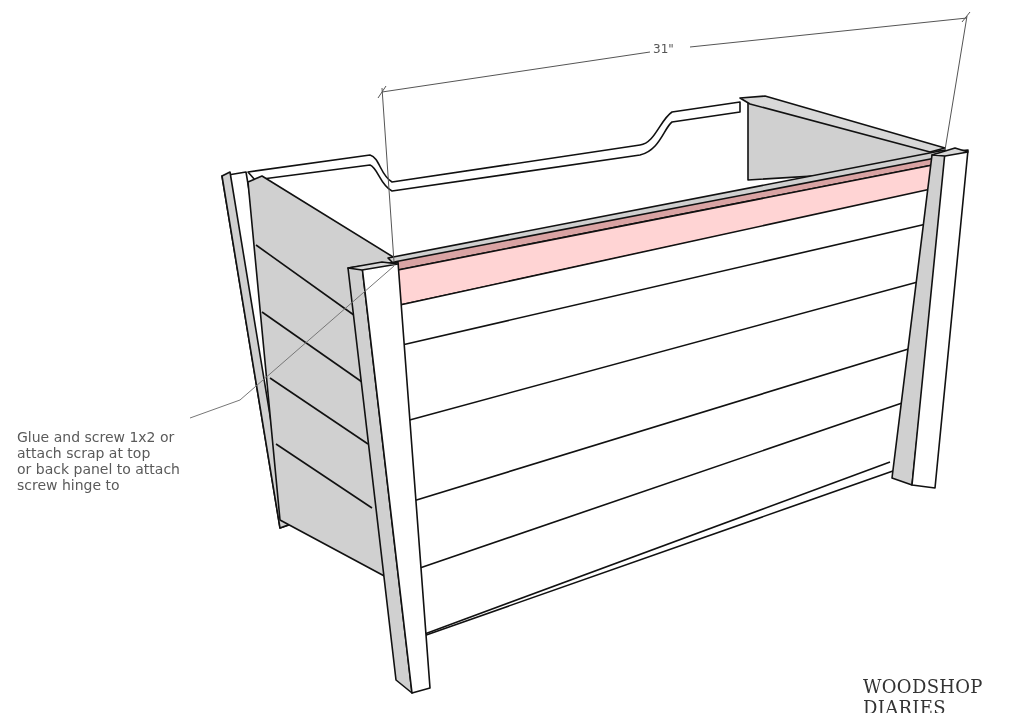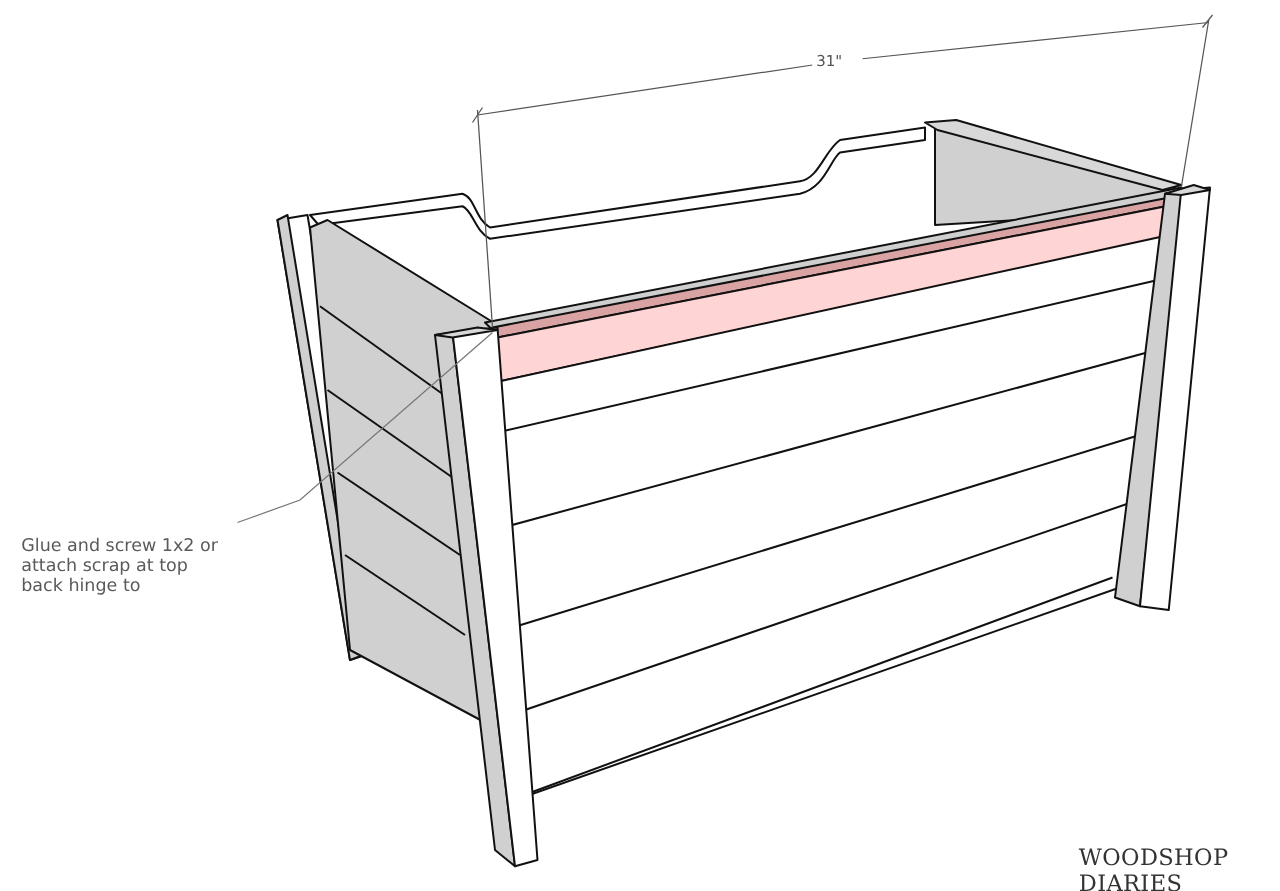--- a/index.html
+++ b/index.html
@@ -62,16 +62,17 @@
   </g>
 
   <polyline points="190,418 240,400 394,266" fill="none" stroke="#777" stroke-width="1"></polyline>
 </svg>
 
 <div class="dim-label">31"</div>
 
 <div class="annotation">
   <span>Glue and screw 1x2 or</span>
   <span>attach scrap at top</span>
-  <span>back hinge to</span>
+  <span>or back panel to attach</span>
+  <span>screw hinge to</span>
 </div>
 
 <div class="brand">WOODSHOP DIARIES</div>
 
 </body></html>

